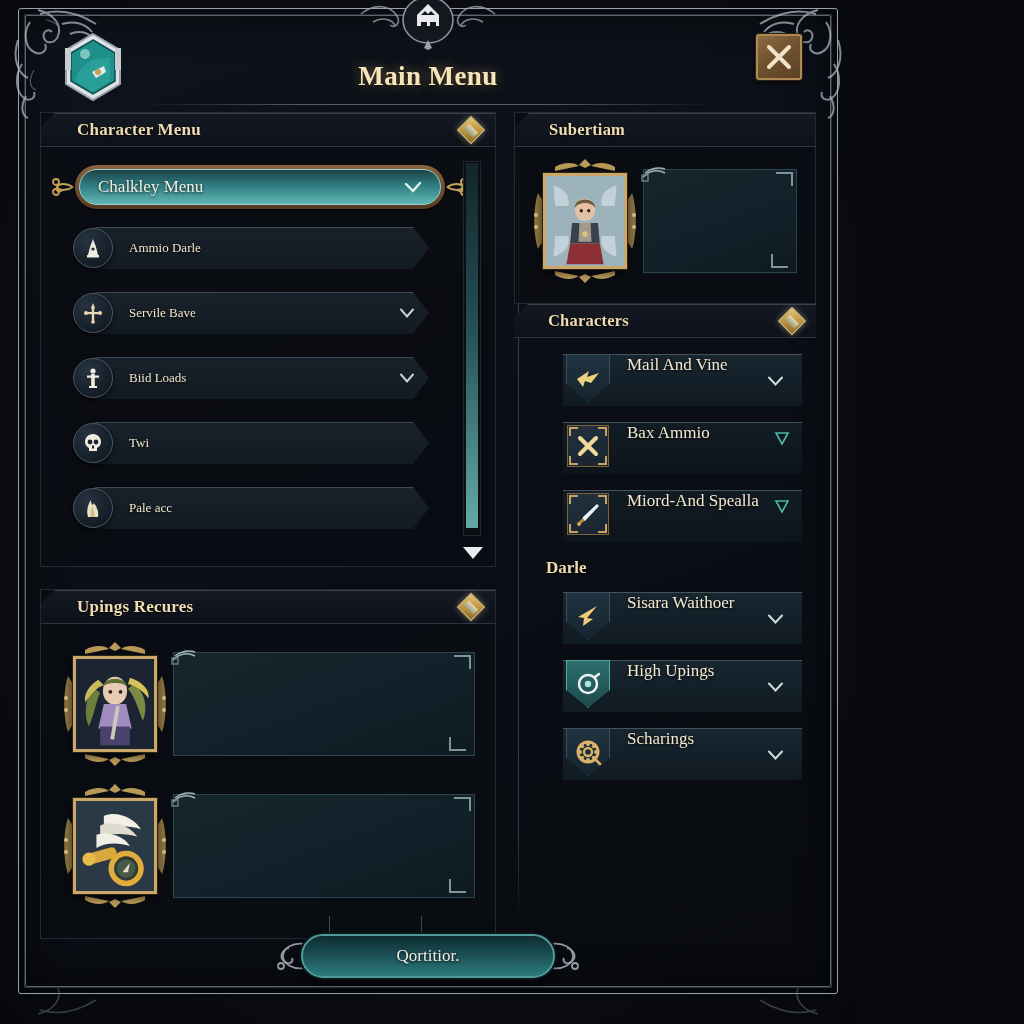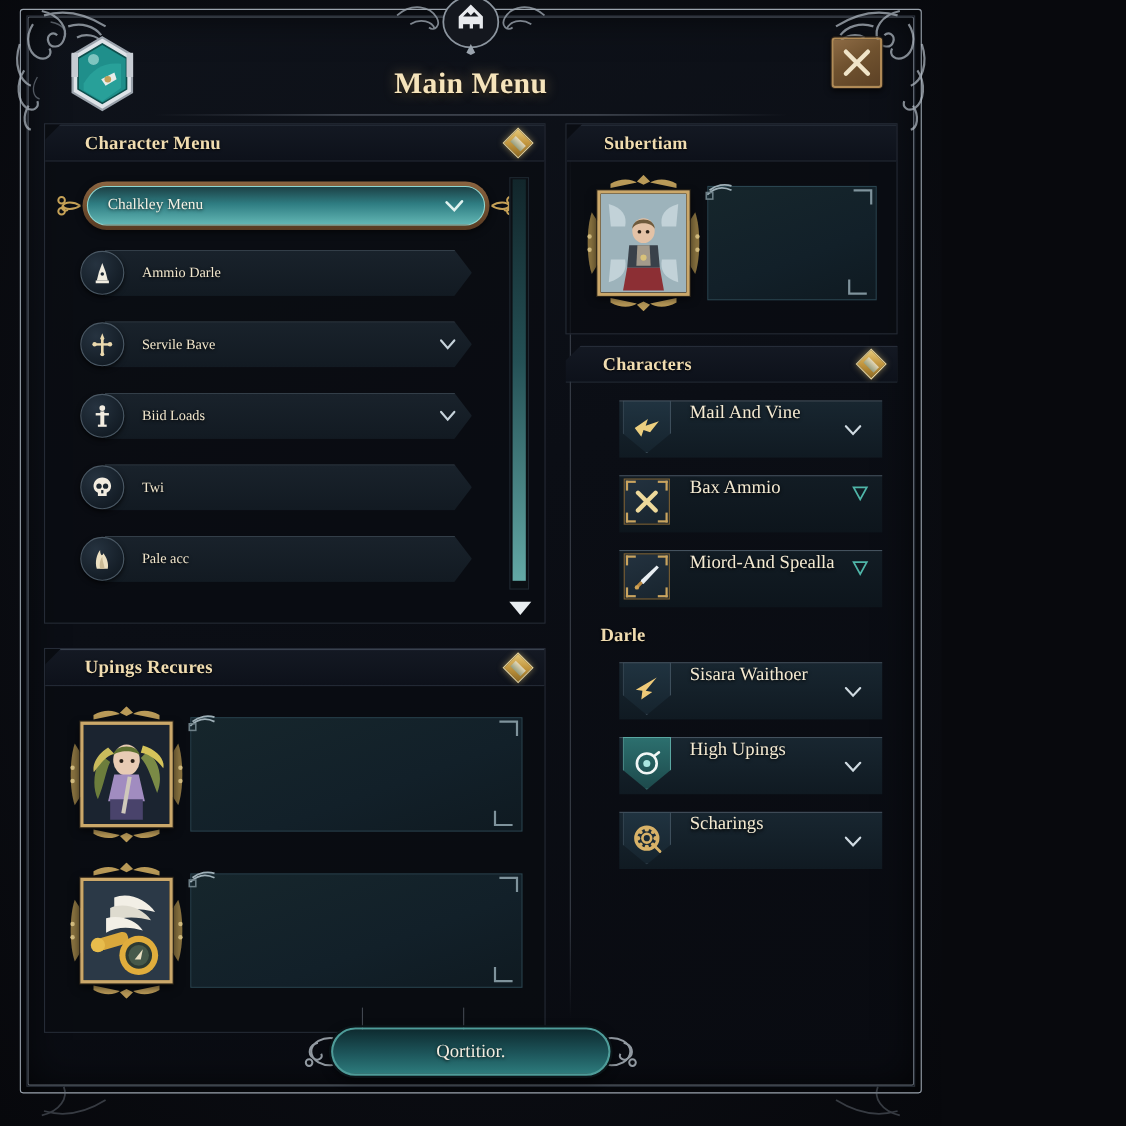--- a/index.html
+++ b/index.html
@@ -61,21 +61,21 @@
   }
   .close-btn svg{ position:absolute; left:50%; top:50%; transform:translate(-50%,-50%); }
   .title-rule{
     position:absolute; left:100px; right:100px; top:78px; height:1px;
     background:linear-gradient(90deg,rgba(150,160,175,0) 0%, rgba(150,160,175,.55) 30%, rgba(150,160,175,.55) 70%, rgba(150,160,175,0) 100%);
   }
 
   
   .cols{ position:absolute; left:0; right:0; top:86px; bottom:74px; display:flex; gap:18px;}
   .col-left{ width:456px; display:flex; flex-direction:column; gap:22px;}
-  .col-right{ flex:1; display:flex; flex-direction:column; gap:10px;}
+  .col-right{ flex:1; display:flex; flex-direction:column; }
   .col-div{ position:absolute; left:478px; top:6px; bottom:4px; width:1px;
             background:linear-gradient(180deg,rgba(130,140,155,0) 0%, rgba(130,140,155,.38) 12%, rgba(130,140,155,.38) 88%, rgba(130,140,155,0) 100%);}
 
   
   .panel{ position:relative; background:rgba(9,12,18,.75);
           border:1px solid #252b36; }
   .panel-head{
     position:relative; height:34px;
     background:linear-gradient(180deg,#141923 0%, #0d111a 100%);
     border-bottom:1px solid #2d3542;
@@ -113,21 +113,21 @@
     box-shadow:0 2px 7px rgba(0,0,0,.6);
   }
   .sel-pill{
     position:absolute; left:4px; right:4px; top:4px; bottom:4px;
     border-radius:18px;
     background:linear-gradient(180deg,#1c4146 0%, #2f7d82 45%, #62b6b4 100%);
     border:1px solid #8fd6d0;
     display:flex; align-items:center;
     cursor:pointer;
   }
-  .sel-pill span{ margin-left:18px; font-size:14px; color:#f3f0e4; text-shadow:0 1px 3px rgba(0,0,0,.8);}
+  .sel-pill span{ margin-left:18px; font-size:17px; color:#f3f0e4; text-shadow:0 1px 3px rgba(0,0,0,.8);}
   .sel-pill .chev{ position:absolute; right:18px; top:50%; transform:translateY(-50%);}
   .flourish{ position:absolute; top:50%; transform:translateY(-50%); width:26px; height:26px;}
   .fl-left{ left:-24px; }
   .fl-right{ right:-24px; transform:translateY(-50%) scaleX(-1); }
 
   .lrow{
     position:relative; height:46px; margin:0 50px 19px 16px;
     display:flex; align-items:center; cursor:pointer;
   }
   .lrow-bg{

